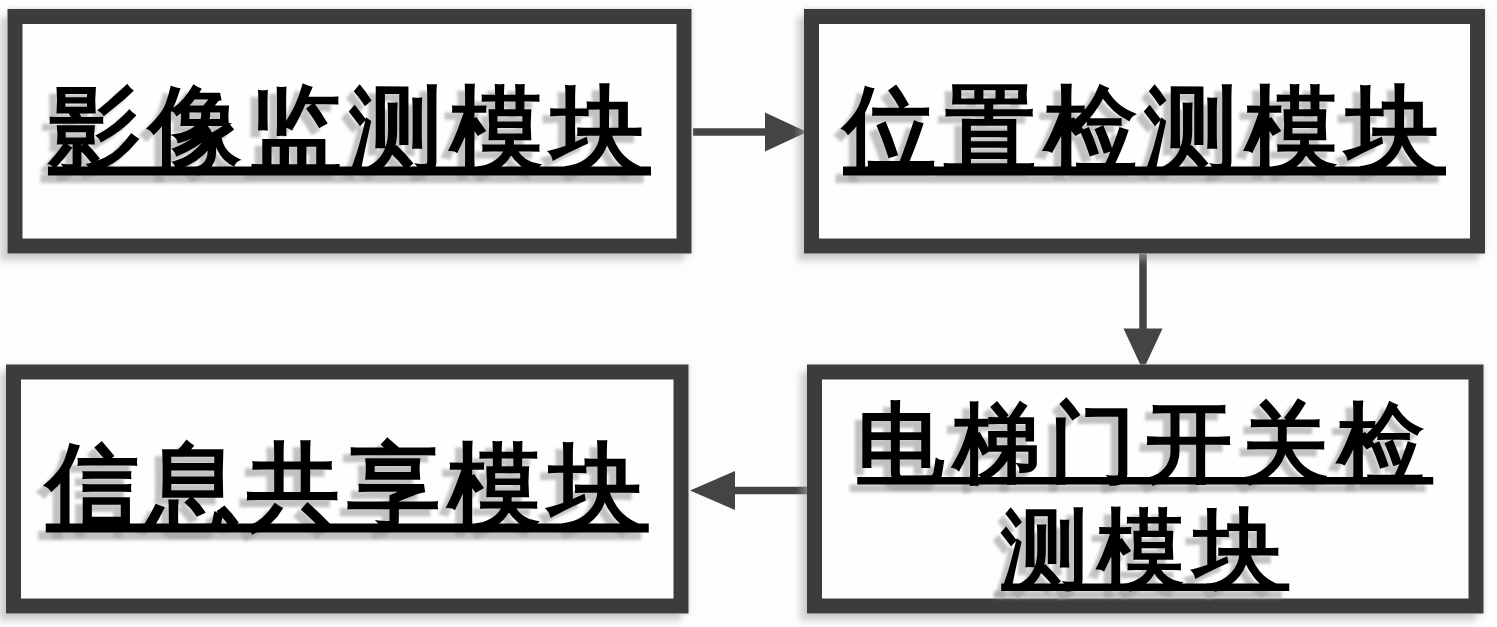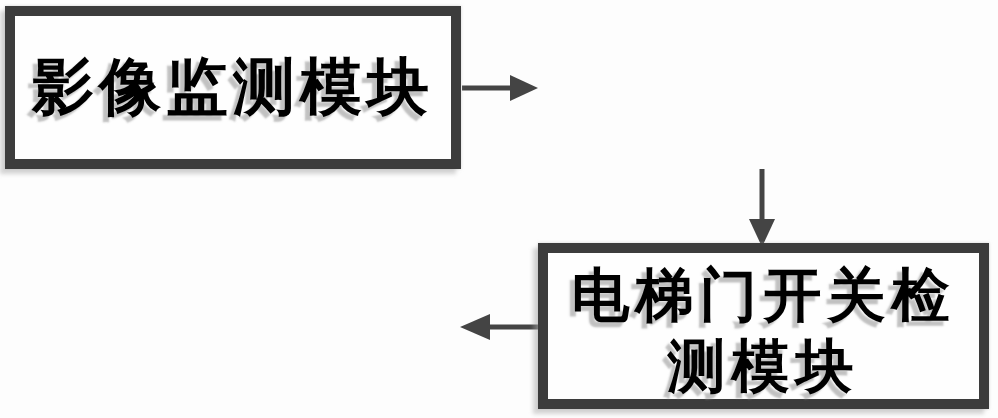--- a/index.html
+++ b/index.html
@@ -50,20 +50,21 @@
     box-shadow: -5px 5px 4px rgba(165,165,165,0.45), 0 0 3px rgba(180,180,180,0.55);
   }
   .module-label {
     font-weight: bold;
     color: var(--text);
     font-size: 62px;
     letter-spacing: 5px;
     line-height: 1.22;
     text-shadow: -5px 5px 2px rgba(160,160,160,0.65);
     white-space: nowrap;
+    text-decoration: underline;
   }
   .box-image-monitoring   { left: 5px;   top: 6px;   width: 456px; height: 163px; }
   .box-position-detection { left: 536px; top: 6px;   width: 454px; height: 163px; }
   .box-door-detection     { left: 538px; top: 243px; width: 451px; height: 166px; }
   .box-info-sharing       { left: 4px;   top: 243px; width: 455px; height: 166px; }
   .box-door-detection .module-label {
     font-size: 58px;
     letter-spacing: 6px;
     white-space: normal;
     max-width: 420px;
@@ -88,19 +89,25 @@
     <g>
       <line x1="538" y1="327" x2="488" y2="327"></line>
       <polygon points="490,314 490,340 460,327"></polygon>
     </g>
   </svg>
 
   <div class="module box-image-monitoring">
     <span class="module-label">影像监测模块</span>
   </div>
 
+  <div class="module box-position-detection">
+    <span class="module-label">位置检测模块</span>
+  </div>
 
   <div class="module box-door-detection">
     <span class="module-label">电梯门开关检测模块</span>
   </div>
 
+  <div class="module box-info-sharing">
+    <span class="module-label">信息共享模块</span>
+  </div>
 
 </div>
 
 </body></html>

